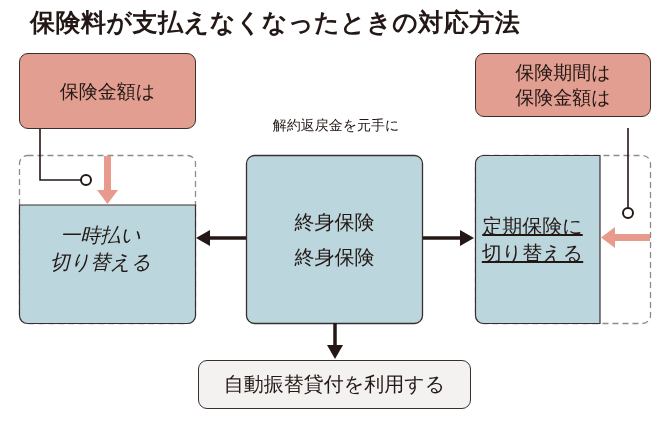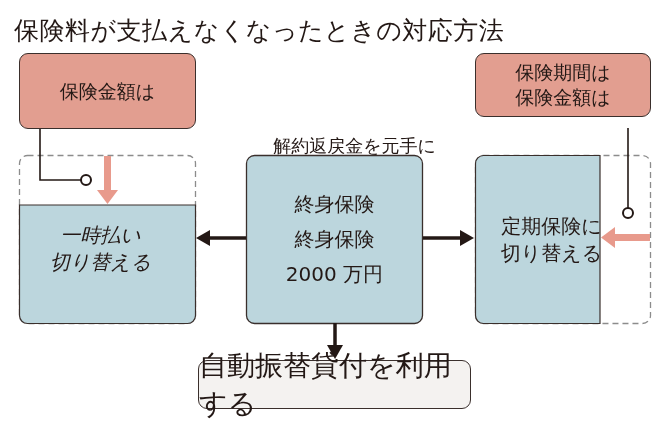--- a/index.html
+++ b/index.html
@@ -1,26 +1,26 @@
 <!DOCTYPE html>
 <html><head>
 <meta charset="utf-8">
 <style>
   html, body { margin:0; padding:0; background:#ffffff; }
   body { width:670px; height:421px; position:relative; overflow:hidden;
          font-family:"DejaVu Sans", "Liberation Sans", sans-serif; color:#231815; }
   .abs { position:absolute; }
-  #title { left:14px; top:6px; font-size:25px; font-weight:normal; letter-spacing:0.5px; white-space:nowrap;margin-top:8px; }
+  #title { left:30px; top:6px; font-size:25px; font-weight:bold; letter-spacing:0.5px; white-space:nowrap; }
   .pink { background:#e29e90; border:1.5px solid #3a2f2c; border-radius:9px; box-sizing:border-box;
           display:flex; flex-direction:column; align-items:center; justify-content:center;
           font-size:19px; line-height:25px; text-align:center; }
   .boxtext { display:flex; flex-direction:column; align-items:center; justify-content:center;
              font-size:20px; line-height:27px; text-align:center; }
   .gray { background:#f4f2f0; border:1.5px solid #3a2f2c; border-radius:9px; box-sizing:border-box;
-          display:flex; align-items:center; justify-content:center; font-size:28px; }
+          display:flex; align-items:center; justify-content:center; font-size:20px; }
   svg { position:absolute; left:0; top:0; }
 </style>
 </head>
 <body>
 
 <div id="title" class="abs">保険料が支払えなくなったときの対応方法</div>
 
 <svg width="670" height="421">
 
   <rect x="19.5" y="155.5" width="176" height="168" rx="8" fill="#ffffff" stroke="#8c8c8c" stroke-width="1.3" stroke-dasharray="6,4"></rect>
@@ -55,33 +55,32 @@
 
 <div class="abs pink" style="left:19px; top:53px; width:177px; height:76px;">
   <div>保険金額は</div>
 </div>
 
 <div class="abs pink" style="left:475px; top:53px; width:176px; height:64px;">
   <div>保険期間は</div>
   <div>保険金額は</div>
 </div>
 
-<div class="abs" style="left:236px; top:134px; width:200px; text-align:right; font-size:18px;">解約返戻金を元手に</div>
+<div class="abs" style="left:236px; top:117px; width:200px; text-align:center; font-size:14px;">解約返戻金を元手に</div>
 
 <div class="abs boxtext" style="left:246px; top:155px; width:177px; height:169px;gap:8px;">
   <div>終身保険</div>
   <div>終身保険</div>
-  <div>2000 万円</div>
 </div>
 
 <div class="abs boxtext" style="left:12px; top:205px; width:177px; height:88px;font-style:italic;">
   <div>一時払い</div>
   <div>切り替える</div>
 </div>
 
-<div class="abs boxtext" style="left:494px; top:195px; width:115px; height:90px;">
+<div class="abs boxtext" style="left:475px; top:195px; width:115px; height:90px;text-decoration:underline;">
   <div>定期保険に</div>
   <div>切り替える</div>
 </div>
 
 <div class="abs gray" style="left:198px; top:360px; width:273px; height:49px;">
   <span>自動振替貸付を利用する</span>
 </div>
 
 </body></html>

